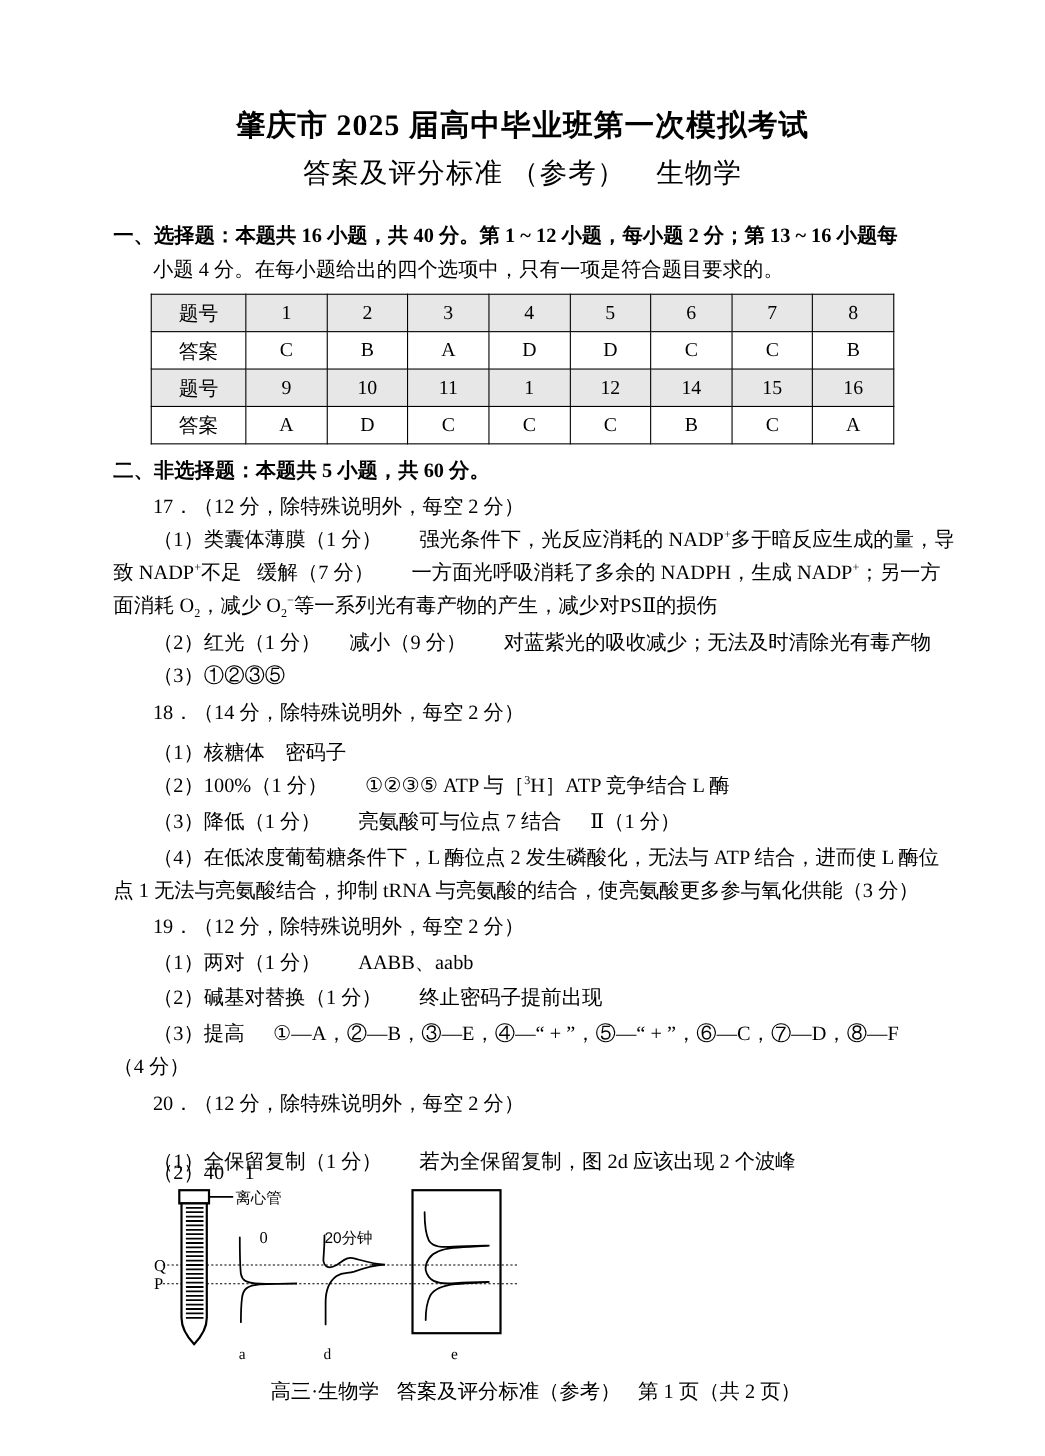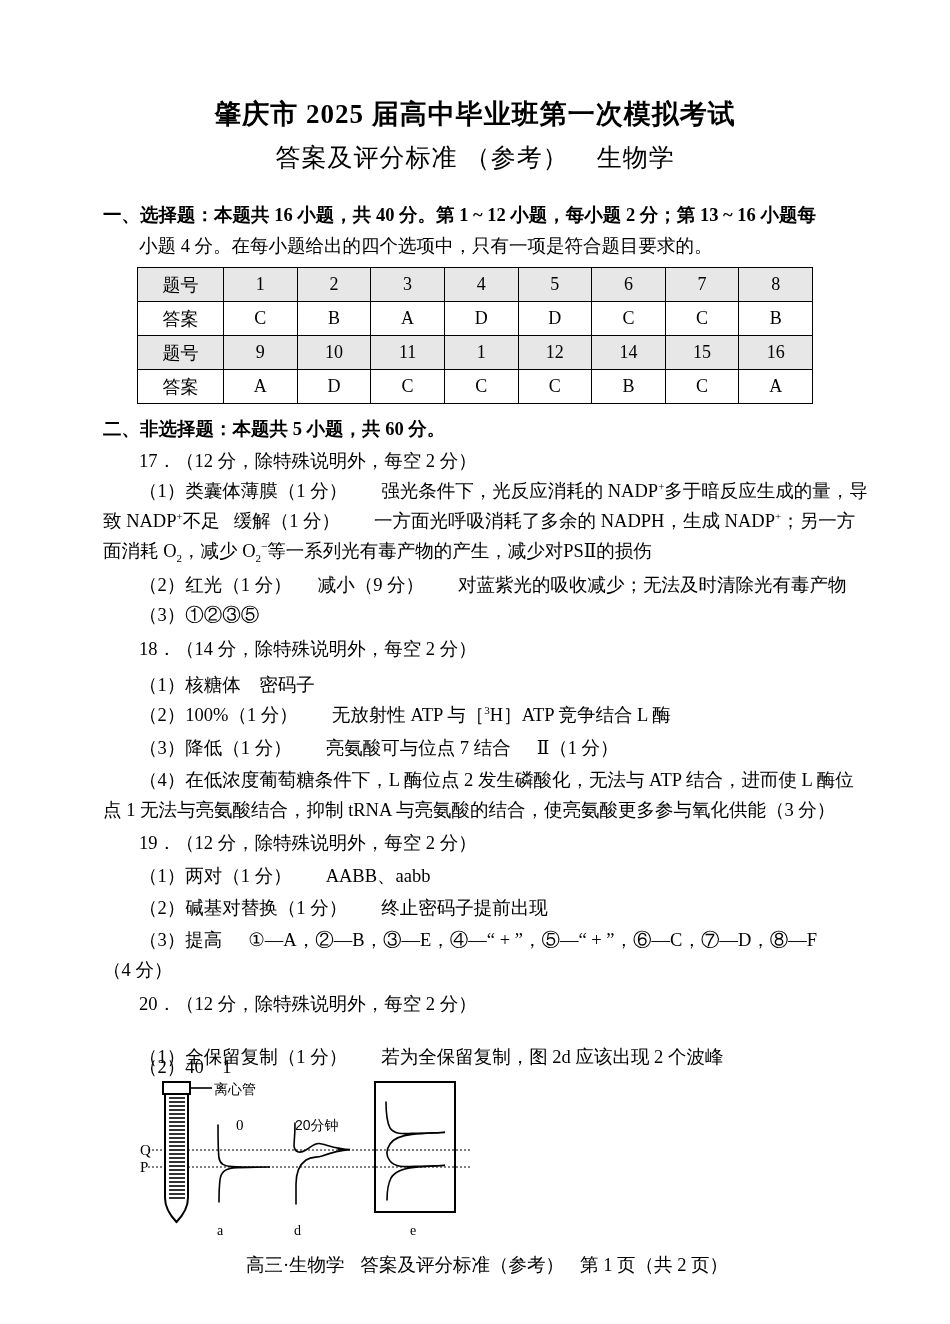--- a/index.html
+++ b/index.html
@@ -199,33 +199,33 @@
       </tr>
     </tbody>
   </table>
 
   <div class="para bold" style="left:103px; top:414px;">二、非选择题：本题共 5 小题，共 60 分。</div>
 
   <div class="para" style="left:139px; top:446px;">17．（12 分，除特殊说明外，每空 2 分）</div>
 
   <div class="para" style="left:139px; top:476px;"><span>（1）类囊体薄膜（1 分）</span><span class="gap-lg"></span><span>强光条件下，光反应消耗的 NADP</span><sup>+</sup><span>多于暗反应生成的量，导</span></div>
 
-  <div class="para" style="left:103px; top:506px;"><span>致 NADP</span><sup>+</sup><span>不足</span><span class="gap-sm"></span><span>缓解（1 分）</span><span class="gap-lg"></span><span>一方面光呼吸消耗了多余的 NADPH，生成 NADP</span><sup>+</sup><span>；另一方</span></div>
+  <div class="para" style="left:103px; top:506px;"><span>致 NADP</span><sup>+</sup><span>不足</span><span class="gap-sm"></span><span>缓解（7 分）</span><span class="gap-lg"></span><span>一方面光呼吸消耗了多余的 NADPH，生成 NADP</span><sup>+</sup><span>；另一方</span></div>
 
   <div class="para" style="left:103px; top:536px;"><span>面消耗 O</span><sub>2</sub><span>，减少 O</span><sub>2</sub><sup>−</sup><span>等一系列光有毒产物的产生，减少对PSⅡ的损伤</span></div>
 
   <div class="para" style="left:139px; top:570px;"><span>（2）红光（1 分）</span><span class="gap"></span><span>减小（9 分）</span><span class="gap-lg"></span><span>对蓝紫光的吸收减少；无法及时清除光有毒产物</span></div>
 
   <div class="para" style="left:139px; top:600px;">（3）①②③⑤</div>
 
   <div class="para" style="left:139px; top:634px;">18．（14 分，除特殊说明外，每空 2 分）</div>
 
   <div class="para" style="left:139px; top:670px;">（1）核糖体　密码子</div>
 
-  <div class="para" style="left:139px; top:700px;"><span>（2）100%（1 分）</span><span class="gap-lg"></span><span>无放射性 ATP 与［</span><sup>3</sup><span>H］ATP 竞争结合 L 酶</span></div>
+  <div class="para" style="left:139px; top:700px;"><span>（2）100%（1 分）</span><span class="gap-lg"></span><span>①②③⑤ ATP 与［</span><sup>3</sup><span>H］ATP 竞争结合 L 酶</span></div>
 
   <div class="para" style="left:139px; top:733px;"><span>（3）降低（1 分）</span><span class="gap-lg"></span><span>亮氨酸可与位点 7 结合</span><span class="gap"></span><span>Ⅱ（1 分）</span></div>
 
   <div class="para" style="left:139px; top:765px;">（4）在低浓度葡萄糖条件下，L 酶位点 2 发生磷酸化，无法与 ATP 结合，进而使 L 酶位</div>
   <div class="para" style="left:103px; top:795px;">点 1 无法与亮氨酸结合，抑制 tRNA 与亮氨酸的结合，使亮氨酸更多参与氧化供能（3 分）</div>
 
   <div class="para" style="left:139px; top:828px;">19．（12 分，除特殊说明外，每空 2 分）</div>
 
   <div class="para" style="left:139px; top:861px;"><span>（1）两对（1 分）</span><span class="gap-lg"></span><span>AABB、aabb</span></div>
 

